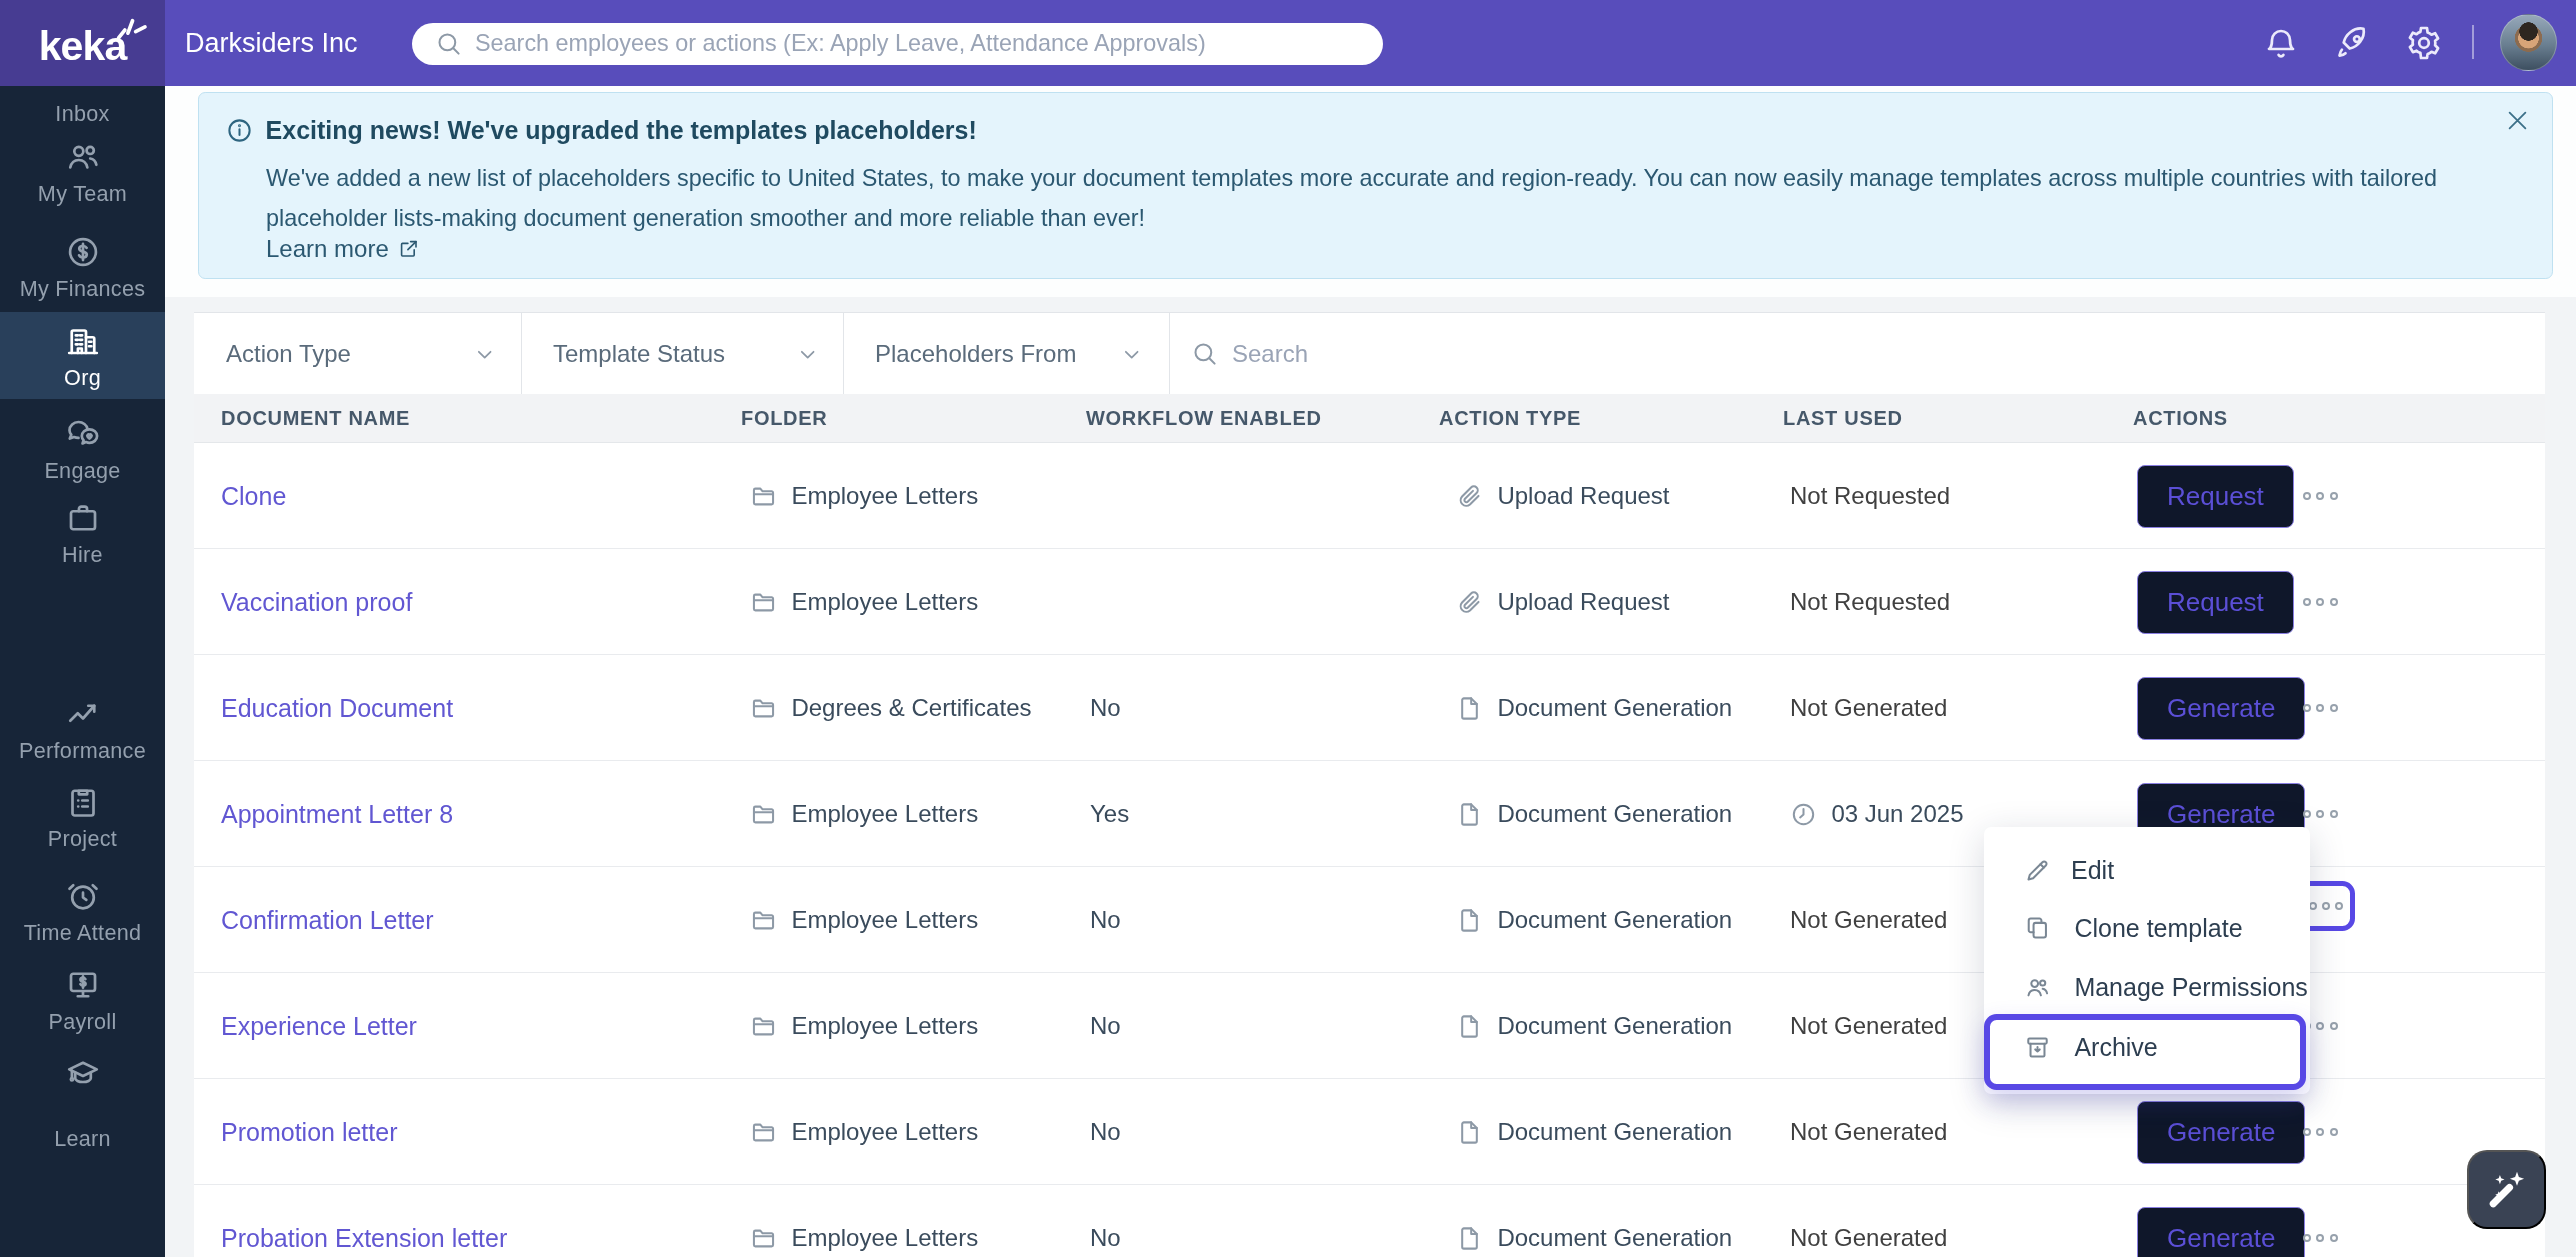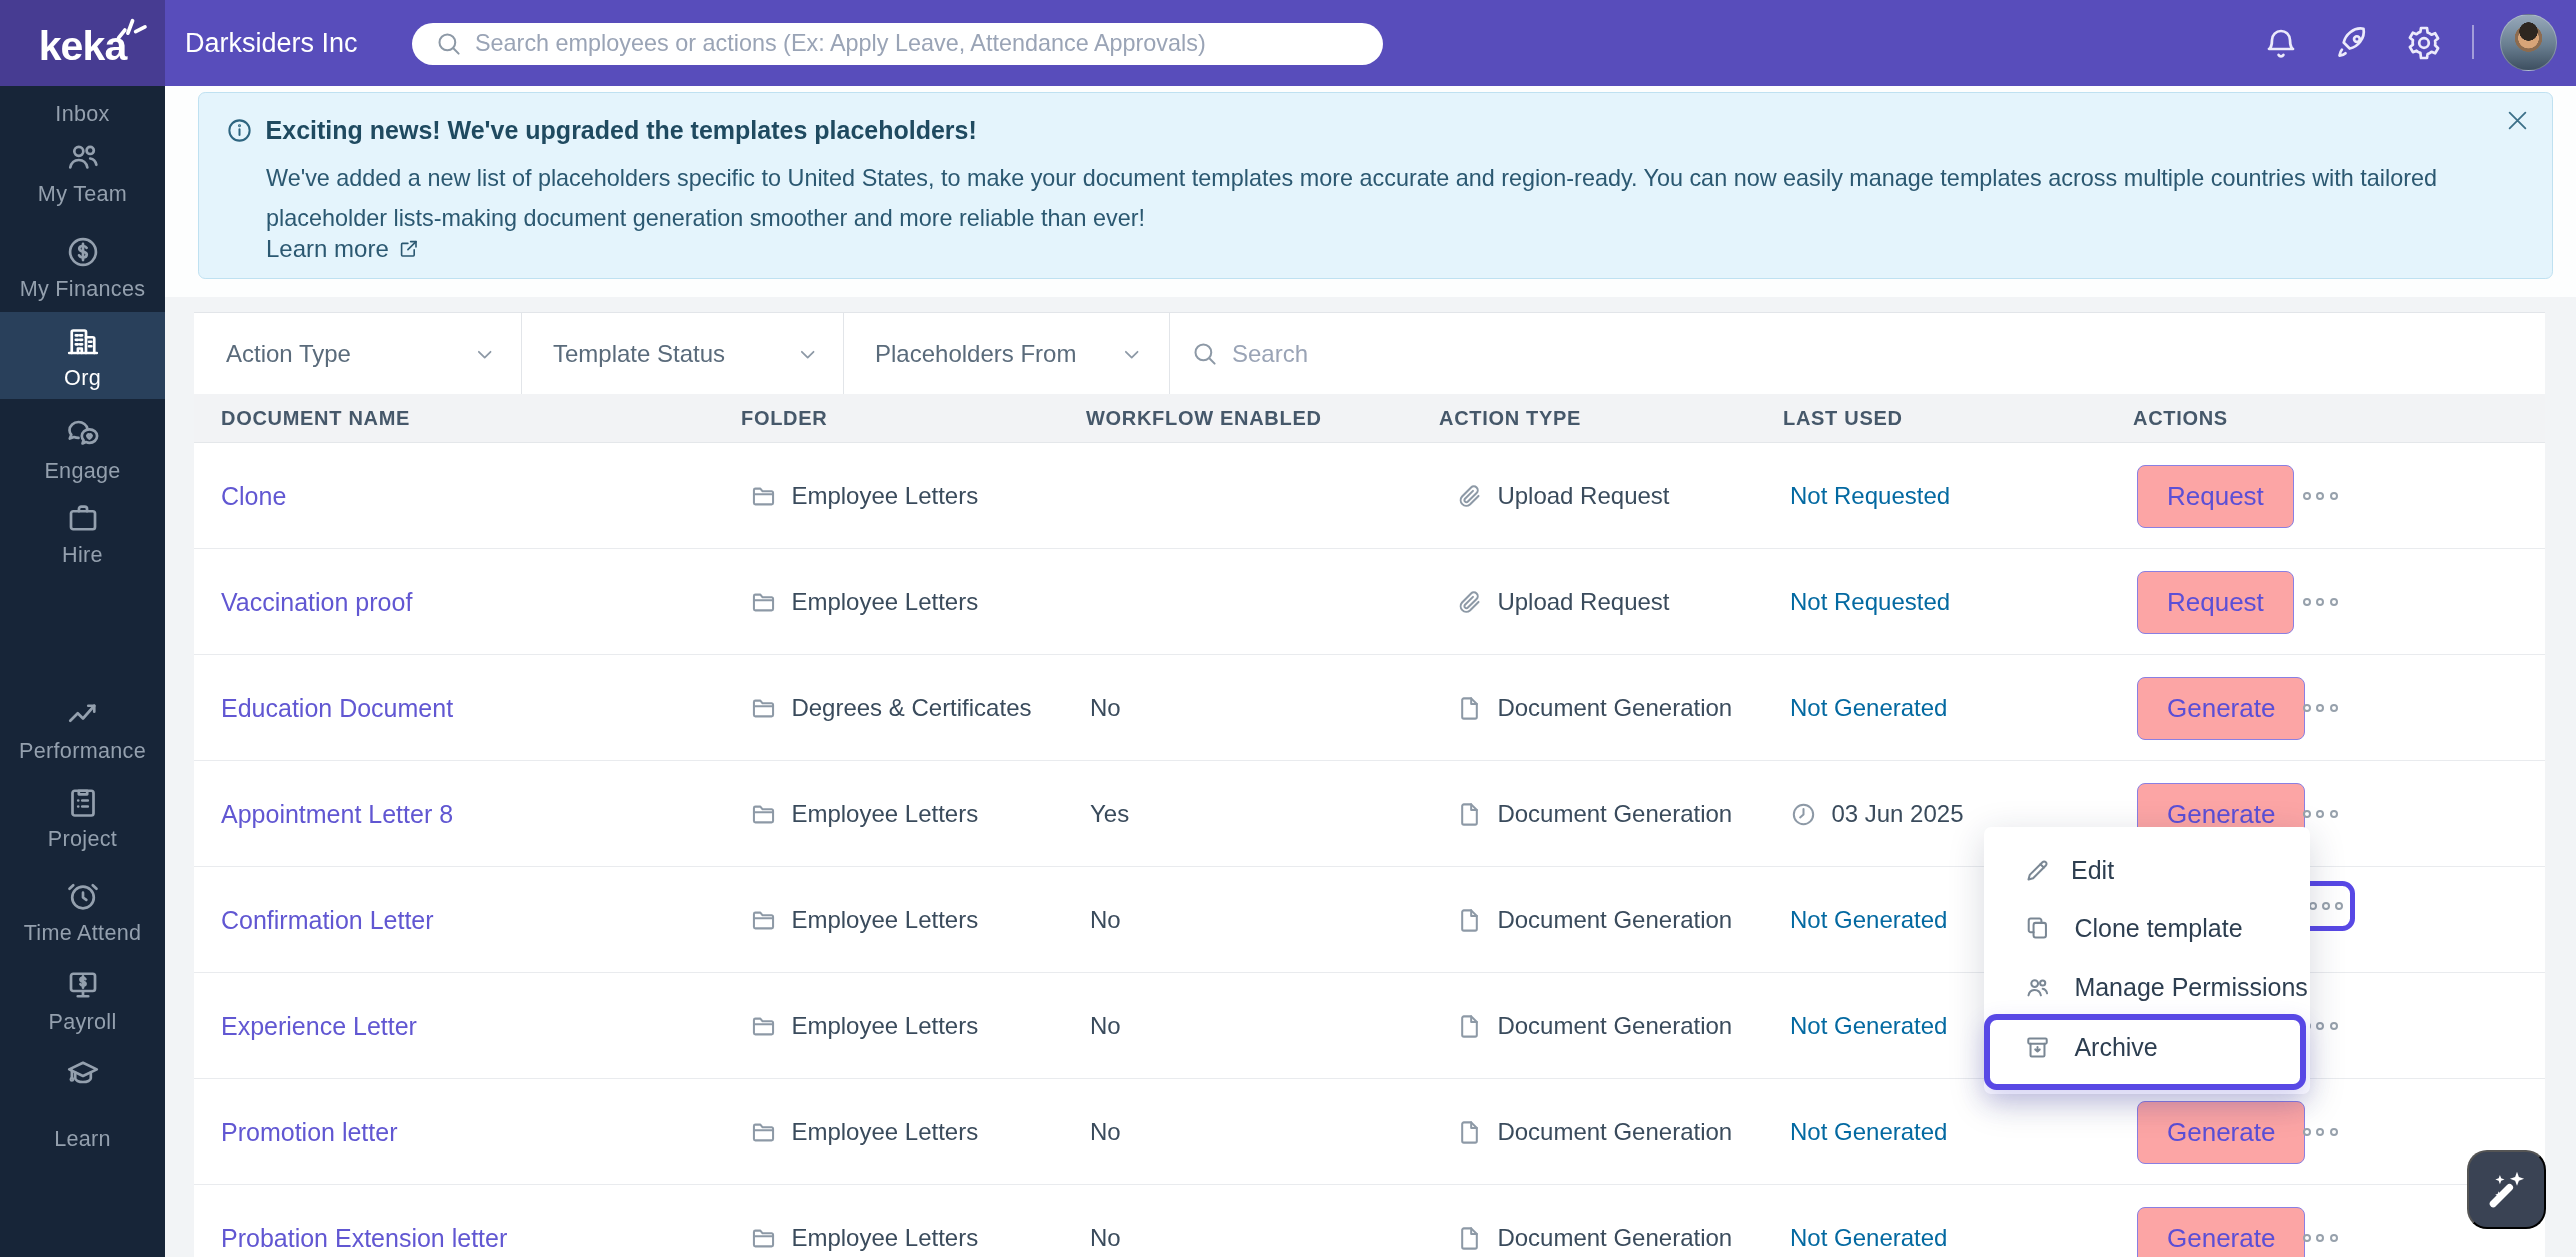--- a/index.html
+++ b/index.html
@@ -56,22 +56,22 @@
 
   
   .thead { position:absolute; left:0; top:81px; width:2351px; height:49px; background:#f2f3f5; border-bottom:0.9px solid #e4e7ea; }
   .th { position:absolute; top:0; height:49px; display:flex; align-items:center; color:#46586a; font-size:20px; font-weight:bold; letter-spacing:0.7px; }
   .rows { position:absolute; left:0; top:130px; width:2351px; }
   .row { position:relative; width:2351px; height:106px; border-bottom:0.9px solid #e9ebee; background:#fff; }
   .cell { position:absolute; top:0; height:106px; display:flex; align-items:center; }
   .doc-link { color:#6157D2; font-size:25px; cursor:pointer; }
   .cell .g-ico { width:27px; height:27px; color:#8d99a6; margin-right:14.4px; flex:0 0 auto; }
   .dark-txt { color:#3A4B5C; font-size:24px; }
-  .grey-txt { color:#0369a1; font-size:24px; }
-  .act-btn { display:inline-flex; align-items:center; justify-content:center; height:63px; padding:0 29px; background:#fca5a5; border:1.8px solid #8a7fe2; border-radius:8px; color:#5B4FD6; font-size:26px; cursor:pointer; font-family:"Liberation Sans",sans-serif; }
+  .grey-txt { color:#404040; font-size:24px; }
+  .act-btn { display:inline-flex; align-items:center; justify-content:center; height:63px; padding:0 29px; background:#0f172a; border:1.8px solid #8a7fe2; border-radius:8px; color:#5B4FD6; font-size:26px; cursor:pointer; font-family:"Liberation Sans",sans-serif; }
   .dots { display:flex; gap:5.4px; align-items:center; cursor:pointer; }
   .dots i { display:block; width:8px; height:8px; border:2.3px solid #97a1ac; border-radius:50%; }
   .dots-hl { position:absolute; left:2103px; top:13.5px; width:58px; height:50px; border:5.4px solid #5848E5; border-radius:12.6px; background:#fff; display:flex; align-items:center; justify-content:center; }
 
   
   .ctx-menu { position:absolute; left:1984px; top:827px; width:326px; height:267px; background:#fff; border-radius:7.2px; box-shadow:0 9px 36px rgba(30,40,70,.18); z-index:50; }
   .mi { position:absolute; left:0; width:326px; height:58px; display:flex; align-items:center; padding-left:40px; gap:23.4px; color:#2d3e50; font-size:25px; cursor:pointer; z-index:2; }
   .mi .m-ico { width:27px; height:27px; color:#7a8794; flex:0 0 auto; }
   .menu-hl { position:absolute; left:0px; top:187px; width:322px; height:76px; border:6.3px solid #5848E5; border-radius:12.6px; background:#fff; z-index:1; box-shadow:0 10.8px 25px rgba(70,60,200,.22); }
 

